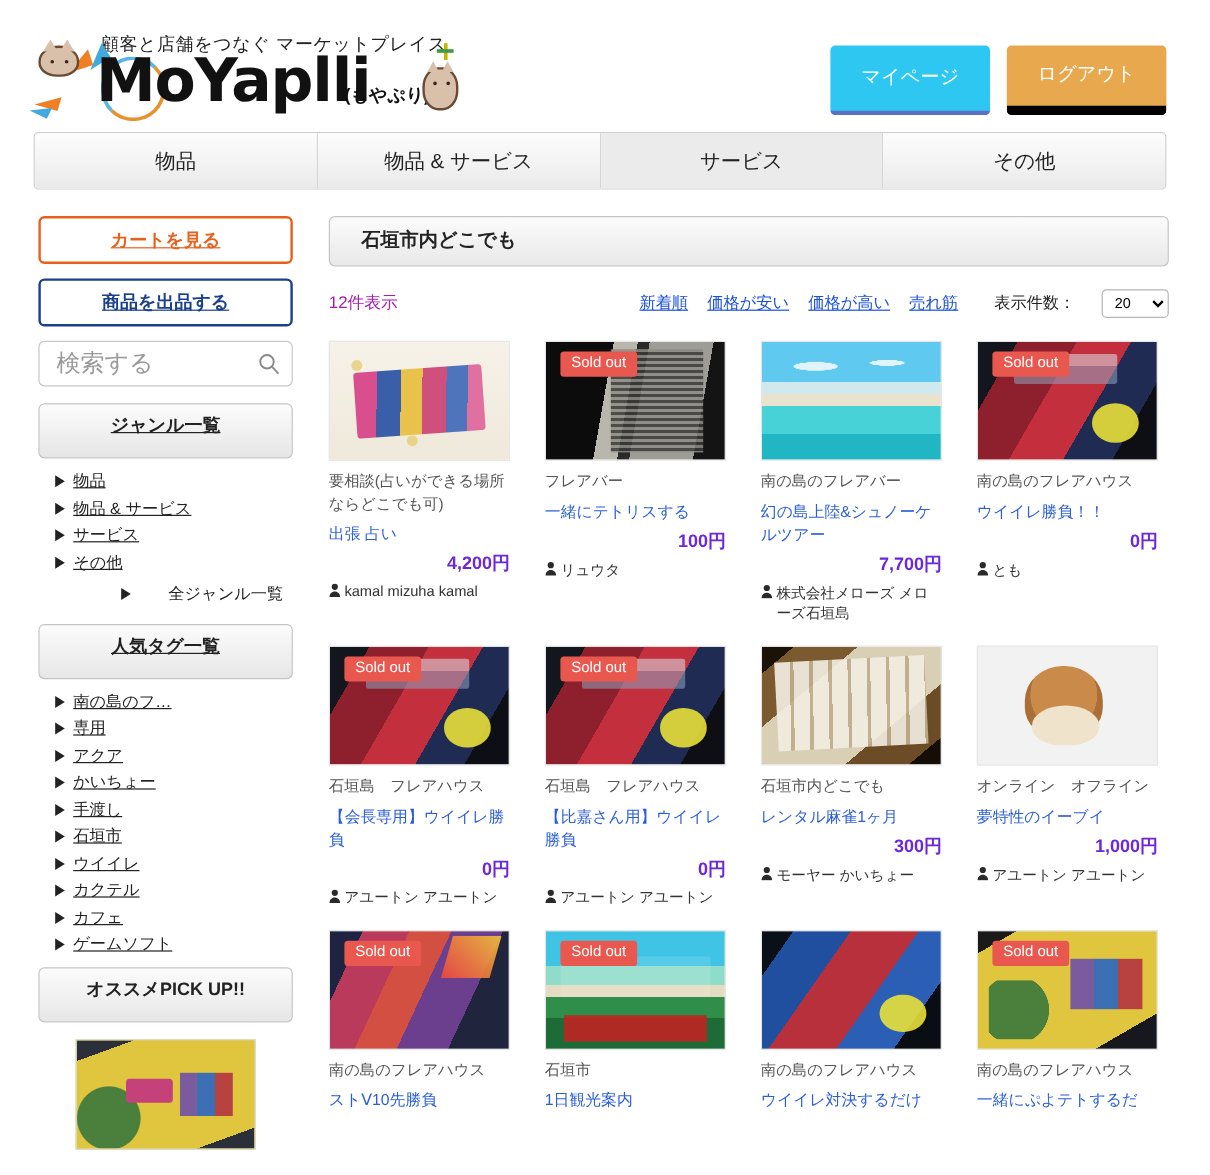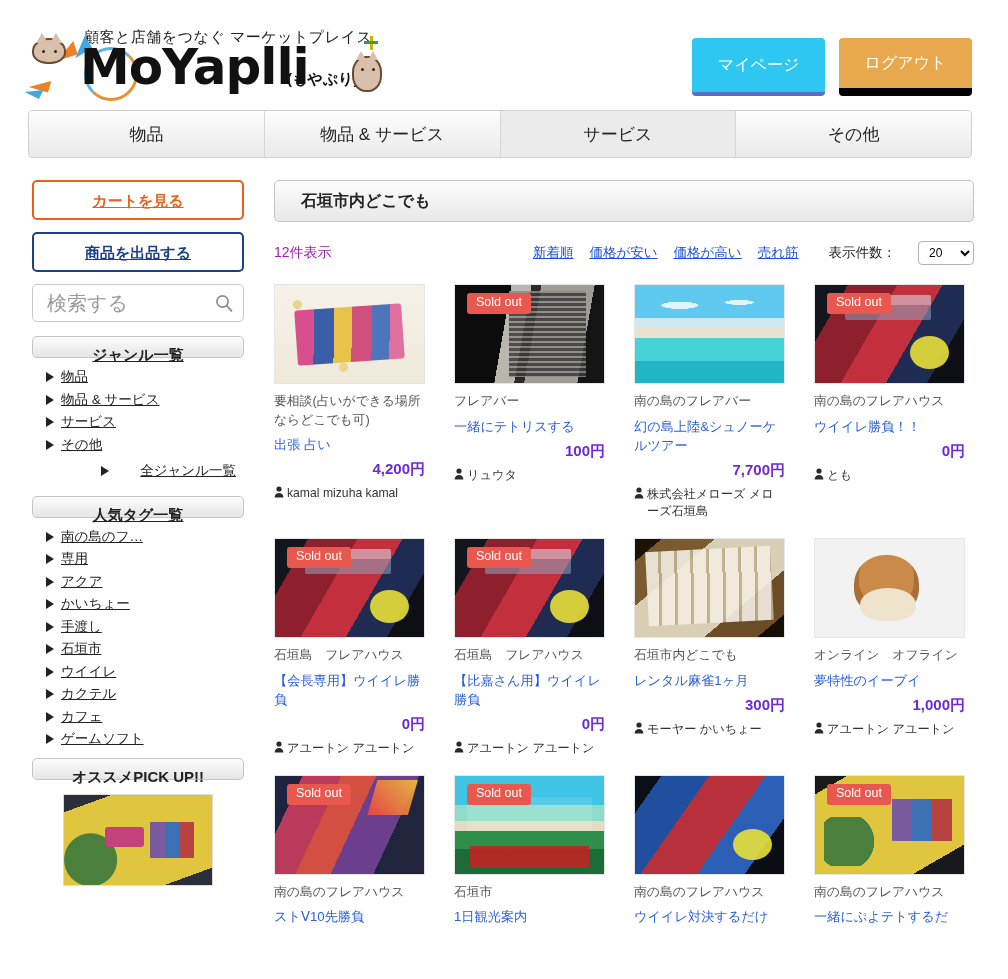--- a/index.html
+++ b/index.html
@@ -110,38 +110,38 @@
   .search-box input {
     width: 100%; height: 100%; border: none; outline: none; background: transparent;
     padding: 0 36px 0 14px; font-size: 20px; color: #888;
     font-family: "Liberation Sans", sans-serif;
   }
   .search-box input::placeholder { color: #9a9a9a; }
   .search-icon { position: absolute; right: 10px; top: 9px; width: 18px; height: 18px; }
   .search-icon svg { display: block; }
 
   .panel-head {
-    width: 212px; height: 22px; line-height: 36px; text-align: center;
+    width: 212px; height: 46px; line-height: 36px; text-align: center;
     border: 1px solid #c4c4c4; border-radius: 5px;
     background: linear-gradient(#fcfcfc, #e6e6e6);
     font-size: 15px; font-weight: 700; color: #222; text-decoration: underline;
     cursor: pointer; margin-bottom: 10px;
   }
   .panel-head.plain { text-decoration: none; }
 
   .list { list-style: none; margin: 0 0 6px 0; padding: 0 0 0 14px; }
   .list li { display: flex; align-items: center; font-size: 13.5px; margin-bottom: 4.5px; }
   .tri {
     width: 0; height: 0; margin-right: 7px;
     border-top: 5px solid transparent; border-bottom: 5px solid transparent;
     border-left: 8px solid #222;
   }
   .list a { color: #222; text-decoration: underline; cursor: pointer; }
   .all-genre { display: flex; align-items: center; justify-content: flex-end; padding-right: 8px; margin: 8px 0 16px 0; font-size: 13.5px; }
-  .all-genre a { color: #222; text-decoration: underline; cursor: pointer; margin-left: 24px; }
+  .all-genre a { color: #222; cursor: pointer; margin-left: 24px; }
 
   .pickup-img {
     width: 150px; height: 92px; margin: 14px auto 0; display: block;
     border: 1px solid #ddd; overflow: hidden; position: relative;
     background: #d6c23a;
   }
   .pickup-img .pz1 { position: absolute; left: 0; top: 0; width: 100%; height: 100%;
     background:
       radial-gradient(circle at 18% 72%, #4b7f3c 0 26px, transparent 27px),
       linear-gradient(160deg, #2b2f3a 0 12%, #e0c63f 12% 88%, #2b2f3a 88% 100%); }

